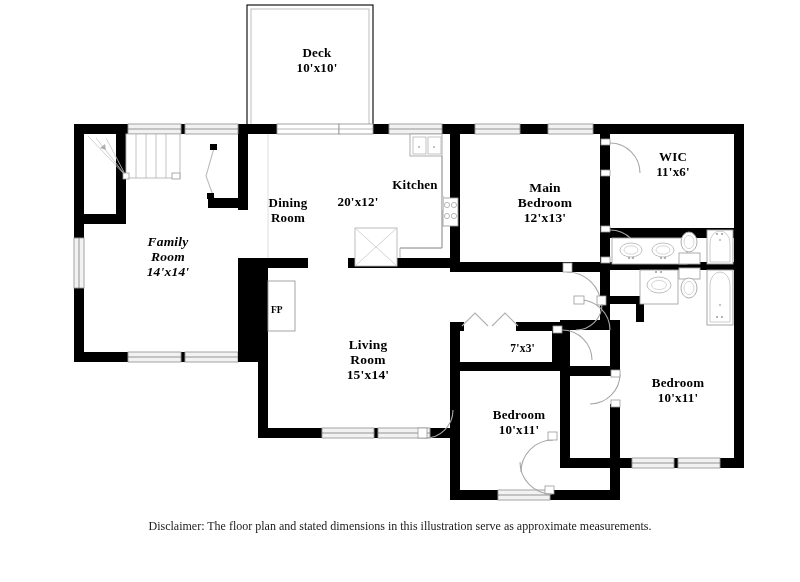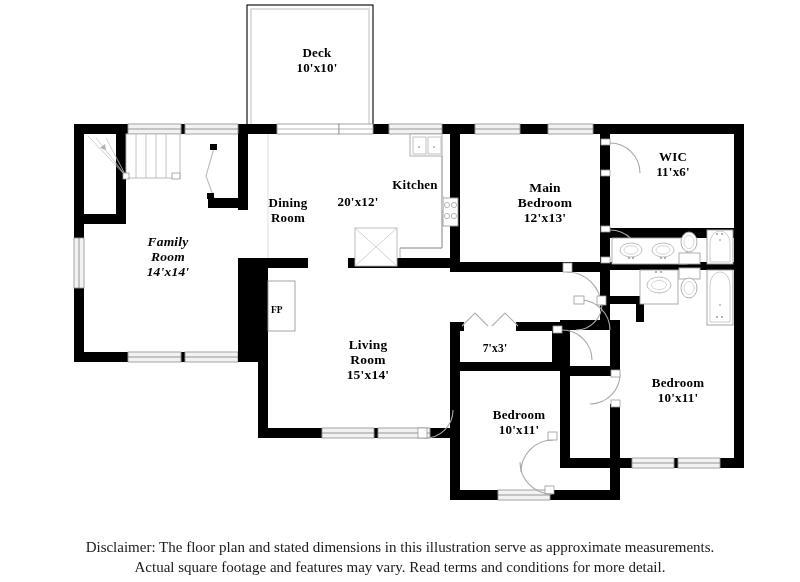--- a/index.html
+++ b/index.html
@@ -44,25 +44,25 @@
   .fp-label {
     position: absolute;
     font-family: "Liberation Serif", serif;
     font-weight: bold;
     font-size: 9.5px;
     color: #000000;
   }
   #disclaimer {
     position: absolute;
     left: 0;
-    top: 537px;
+    top: 518px;
     width: 800px;
     text-align: center;
     font-family: "Liberation Serif", serif;
-    font-size: 15px;
+    font-size: 12px;
     color: #1a1a1a;
     line-height: 1.35;
   }
   #disclaimer div { display: block; }
 </style>
 </head>
 <body>
 
 <div id="plan-root">
 
@@ -347,30 +347,29 @@
 Bedroom
 12'x13'</div>
 
   <div class="room-label rl-md" style="left:623px; top:150px; width:100px;">WIC
 11'x6'</div>
 
   <div class="room-label rl-lg" style="left:308px; top:322px; width:120px;margin-top:15px;">Living
 Room
 15'x14'</div>
 
-  <div class="room-label rl-sm" style="left:455px; top:342px; width:80px;">7'x3'</div>
+  <div class="room-label rl-sm" style="left:455px; top:342px; width:80px;text-align:right;">7'x3'</div>
 
   <div class="room-label rl-md" style="left:459px; top:408px; width:120px;">Bedroom
 10'x11'</div>
 
   <div class="room-label rl-md" style="left:618px; top:376px; width:120px;">Bedroom
 10'x11'</div>
 
   <div class="room-label rl-sm" style="left:554px; top:456px; width:80px;font-style:italic;">3'x5'</div>
 
   <div class="fp-label" style="left:271px; top:305px; width:22px;">FP</div>
 
   <div id="disclaimer">
     <div>Disclaimer: The floor plan and stated dimensions in this illustration serve as approximate measurements.</div>
-    <div>Actual square footage and features may vary. Read terms and conditions for more detail.</div>
   </div>
 
 </div>
 
 </body></html>

